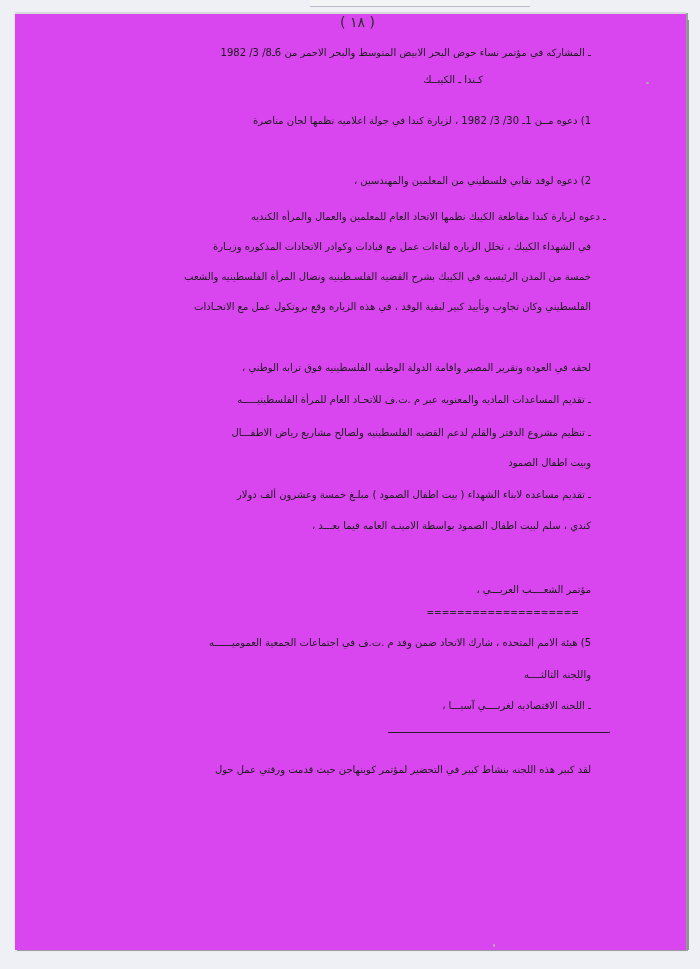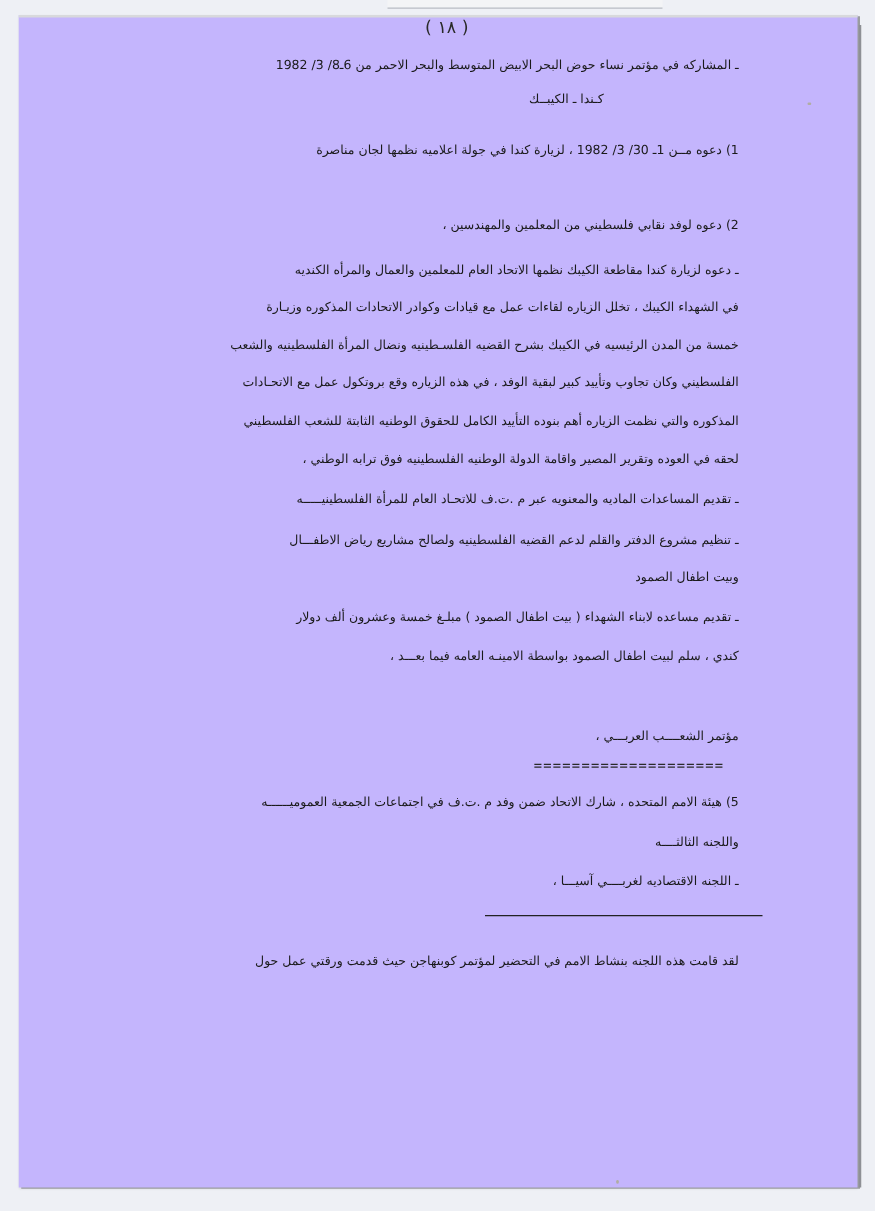--- a/index.html
+++ b/index.html
@@ -18,21 +18,21 @@
       height: 6px;
       border-bottom: 1px solid #b8bcc4;
       background: #f3f4f6;
     }
     .page {
       position: absolute;
       left: 15px;
       top: 12px;
       width: 671px;
       height: 936px;
-      background: #c4b5fd;
+      background: #d946ef;
       border-top: 2px solid #d8d9dc;
       box-shadow: 2px 1px 0 #9a9ca0, 0 1px 2px rgba(0,0,0,0.08);
     }
     .page-edge-right {
       position: absolute;
       right: -3px;
       top: 6px;
       width: 2px;
       height: 930px;
       background: #8e9095;
@@ -86,40 +86,39 @@
   <div class="page-edge-right"></div>
 
   <div class="pagenum">( ١٨ )</div>
 
   <div class="ln" style="right:95px; top:30px;">ـ المشاركه في مؤتمر نساء حوض البحر الابيض المتوسط والبحر الاحمر من 6ـ8/ 3/ 1982</div>
   <div class="ln" style="right:203px; top:57px;">كـندا ـ الكيبــك</div>
 
   <div class="ln" style="right:95px; top:98px;">1) دعوه مــن 1ـ 30/ 3/ 1982 ، لزيارة كندا في جولة اعلاميه نظمها لجان مناصرة</div>
   <div class="ln" style="right:95px; top:158px;">2) دعوه لوفد نقابي فلسطيني من المعلمين والمهندسين ،</div>
 
-  <div class="ln" style="right:95px; top:194px;margin-left:34px;">ـ دعوه لزيارة كندا مقاطعة الكيبك نظمها الاتحاد العام للمعلمين والعمال والمرأه الكنديه</div>
+  <div class="ln" style="right:80px; top:194px;margin-left:34px;">ـ دعوه لزيارة كندا مقاطعة الكيبك نظمها الاتحاد العام للمعلمين والعمال والمرأه الكنديه</div>
   <div class="ln" style="right:95px; top:224px;">في الشهداء الكيبك ، تخلل الزياره لقاءات عمل مع قيادات وكوادر الاتحادات المذكوره وزيـارة</div>
   <div class="ln" style="right:95px; top:254px;">خمسة من المدن الرئيسيه في الكيبك بشرح القضيه الفلسـطينيه ونضال المرأة الفلسطينيه والشعب</div>
   <div class="ln" style="right:95px; top:284px;">الفلسطيني وكان تجاوب وتأييد كبير لبقية الوفد ، في هذه الزياره وقع بروتكول عمل مع الاتحـادات</div>
-  <div class="ln" style="right:95px; top:315px;">المذكوره والتي نظمت الزياره أهم بنوده التأييد الكامل للحقوق الوطنيه الثابتة للشعب الفلسطيني</div>
   <div class="ln" style="right:95px; top:345px;">لحقه في العوده وتقرير المصير واقامة الدولة الوطنيه الفلسطينيه فوق ترابه الوطني ،</div>
 
   <div class="ln" style="right:95px; top:377px;">ـ تقديم المساعدات الماديه والمعنويه عبر م .ت.ف للاتحـاد العام للمرأة الفلسطينيـــــه</div>
   <div class="ln" style="right:95px; top:410px;">ـ تنظيم مشروع الدفتر والقلم لدعم القضيه الفلسطينيه ولصالح مشاريع رياض الاطفـــال</div>
   <div class="ln" style="right:95px; top:440px;">وبيت اطفال الصمود</div>
 
   <div class="ln" style="right:95px; top:472px;">ـ تقديم مساعده لابناء الشهداء ( بيت اطفال الصمود ) مبلـغ خمسة وعشرون ألف دولار</div>
   <div class="ln" style="right:95px; top:503px;">كندي ، سلم لبيت اطفال الصمود بواسطة الامينـه العامه فيما بعـــد ،</div>
 
   <div class="ln" style="right:95px; top:567px;">مؤتمر الشعــــب العربـــي ،</div>
   <div class="eqline" style="left:412px; top:592px;">====================</div>
 
   <div class="ln" style="right:95px; top:620px;">5) هيئة الامم المتحده ، شارك الاتحاد ضمن وفد م .ت.ف في اجتماعات الجمعية العموميــــــه</div>
   <div class="ln" style="right:95px; top:652px;">واللجنه الثالثــــه</div>
   <div class="ln" style="right:95px; top:683px;">ـ اللجنه الاقتصاديه لغربــــي آسيـــا ،</div>
 
   <div class="rule" style="left:373px; top:718px; width:222px;"></div>
 
-  <div class="ln" style="right:95px; top:747px;">لقد قامت هذه اللجنه بنشاط الامم في التحضير لمؤتمر كوبنهاجن حيث قدمت ورقتي عمل حول</div>
+  <div class="ln" style="right:95px; top:747px;">لقد كبير هذه اللجنه بنشاط كبير في التحضير لمؤتمر كوبنهاجن حيث قدمت ورقتي عمل حول</div>
 
   <span class="speck" style="left:631px; top:68px;"></span>
   <span class="speck" style="left:478px; top:930px; width:2px; height:3px;"></span>
 </div>
 
 </body></html>

